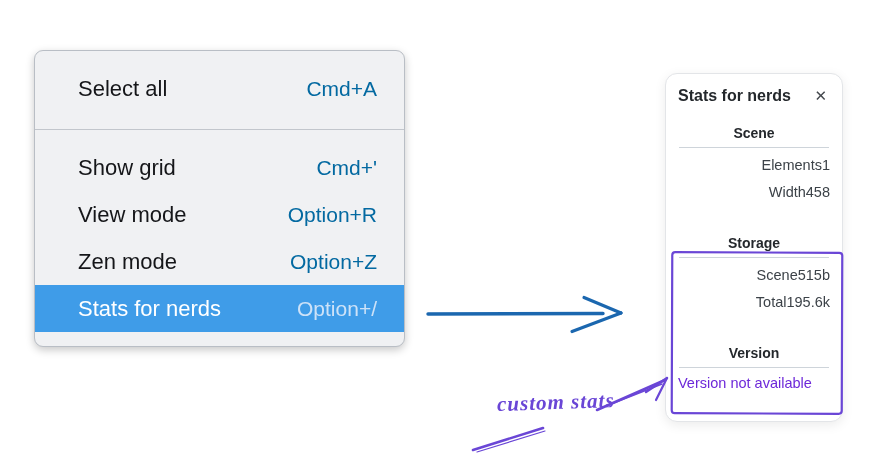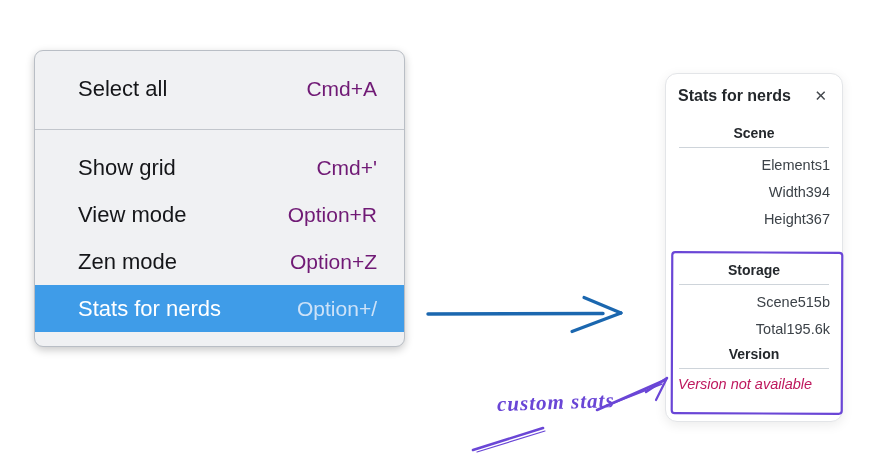--- a/index.html
+++ b/index.html
@@ -24,21 +24,21 @@
   }
   .mi {
     height: 47px;
     display: flex; align-items: center; justify-content: space-between;
     padding: 0 27px 0 43px;
     font-size: 22px;
     color: #151619;
     cursor: default;
   }
   .mi-first { height: 56px; margin-bottom: 12px; }
-  .mi .sc { color: #701a75; font-size: 21px; }
+  .mi .sc { color: #0369a1; font-size: 21px; }
   .menu-divider { border-top: 1px solid #c2c6cc; }
   .menu-sec2 { padding-top: 14px; text-align: center; }
   .mi.active { background: var(--highlight, #3f9ce8); color: #ffffff; }
   .mi.active .sc { color: var(--highlight-shortcut, #cde2f8); margin-left: 12px; }
 
   
   .stats {
     position: absolute; left: 665px; top: 73px;
     width: 178px; height: 349px;
     background: #ffffff;
@@ -52,25 +52,25 @@
   .stats-titlebar { display: flex; align-items: center; justify-content: space-between; }
   .stats-title { font-weight: 700; font-size: 16px; color: #24282c; }
   .stats-close {
     font-size: 15px; color: #44484d; line-height: 1;
     background: none; border: none; cursor: pointer; padding: 2px 3px;
     font-family: "Liberation Sans", sans-serif;
   }
   .sec-header { text-align: center; font-weight: 700; font-size: 14px; color: #24282c; }
   .sec-scene   .sec-header { margin-top: 20px; }
   .sec-storage .sec-header { margin-top: 30px; }
-  .sec-version .sec-header { margin-top: 4px; }
+  .sec-version .sec-header { margin-top: 30px; }
   .sec-rule { border: none; border-top: 1px solid #ced4da; margin: 6px 1px 3px 1px; }
   .stat-row { height: 27px; display: flex; align-items: center; justify-content: flex-end; }
   .stat-row .val { text-align: right; }
-  .version-note { margin-top: 7px; font-size: 14.5px; color: #be185d; white-space: nowrap; font-style: italic; }
+  .version-note { margin-top: 7px; font-size: 14.5px; color: #6d28d9; white-space: nowrap; }
 
   
   .anno-svg { position: absolute; inset: 0; width: 873px; height: 461px; pointer-events: none; }
   .custom-stats-label {
     position: absolute; left: 497px; top: 390px;
     font-family: cursive;
     font-style: italic;
     font-weight: 600;
     font-size: 21px;
     letter-spacing: 1px;
@@ -118,25 +118,21 @@
 
     <div class="sec-scene">
       <div class="sec-header">Scene</div>
       <hr class="sec-rule">
       <div class="stat-row">
         <span>Elements</span>
         <span class="val">1</span>
       </div>
       <div class="stat-row">
         <span>Width</span>
-        <span class="val">394</span>
-      </div>
-      <div class="stat-row">
-        <span>Height</span>
-        <span class="val">367</span>
+        <span class="val">458</span>
       </div>
     </div>
 
     <div class="sec-storage">
       <div class="sec-header">Storage</div>
       <hr class="sec-rule">
       <div class="stat-row">
         <span>Scene</span>
         <span class="val">515b</span>
       </div>

